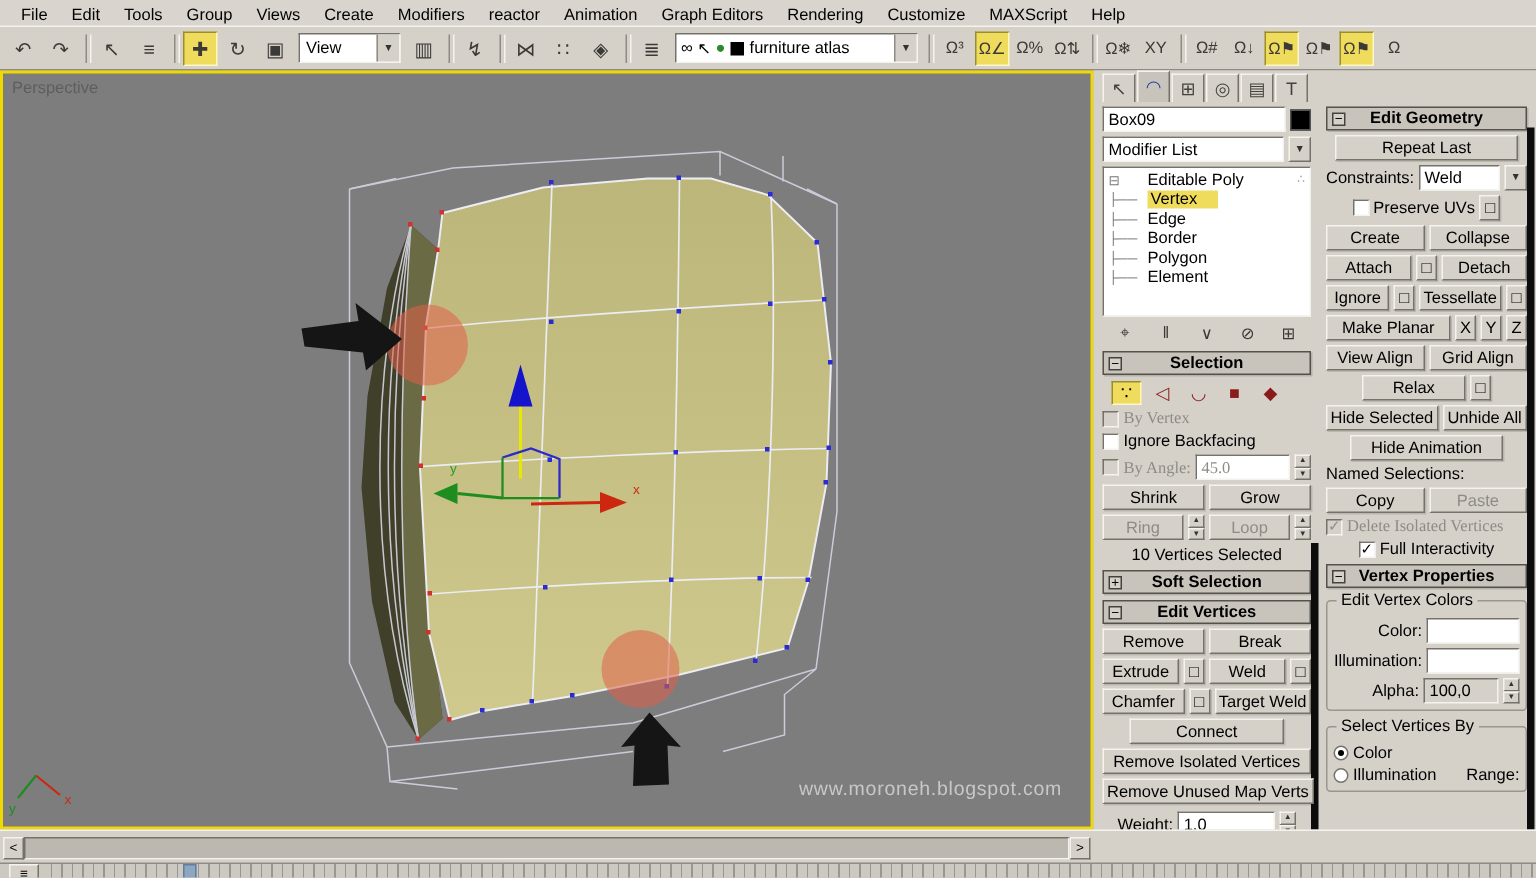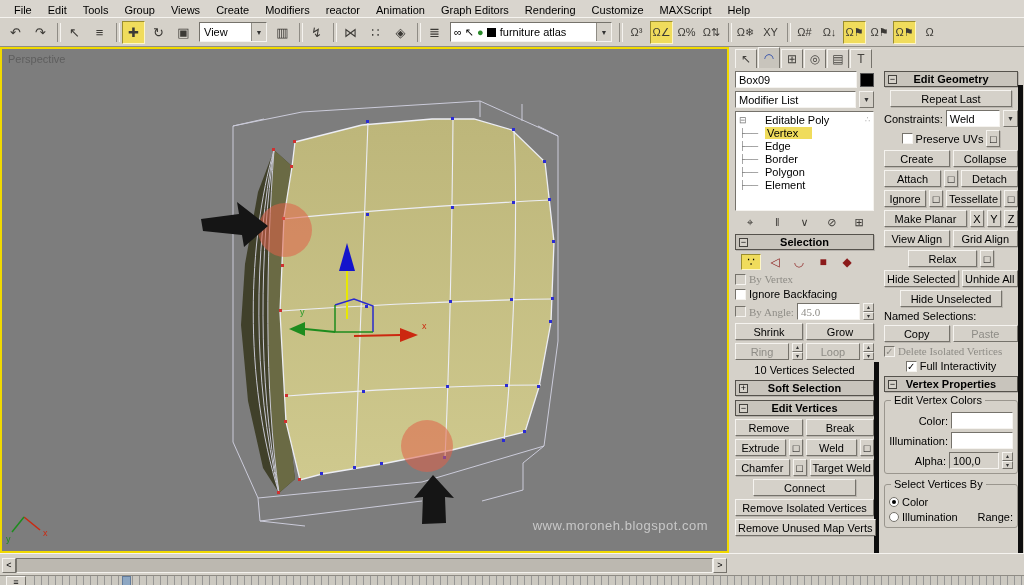--- a/index.html
+++ b/index.html
@@ -545,20 +545,30 @@
       </div>
       <div class="row" style="padding:0 18px;">
         <div class="btn grow">Connect</div>
       </div>
       <div class="row">
         <div class="btn grow">Remove Isolated Vertices</div>
       </div>
       <div class="row">
         <div class="btn grow">Remove Unused Map Verts</div>
       </div>
+      <div class="row" style="padding:2px 10px;">
+        <span>Weight:</span>
+        <div class="field grow">
+            <span>1,0</span>
+          </div>
+        <div class="spin">
+            <span>▴</span>
+            <span>▾</span>
+          </div>
+      </div>
     </div>
 
     <div class="col col2">
 
       <div class="rollout-hdr" style="margin-top:0;">
         <span class="pm">−</span>
         <span class="hdr-title">Edit Geometry</span>
       </div>
       <div class="row" style="padding:0 6px;">
         <div class="btn grow">Repeat Last</div>
@@ -602,21 +612,21 @@
       </div>
       <div class="row" style="padding:0 24px;">
         <div class="btn grow">Relax</div>
         <div class="btn sqbtn">□</div>
       </div>
       <div class="row">
         <div class="btn grow">Hide Selected</div>
         <div class="btn grow">Unhide All</div>
       </div>
       <div class="row" style="padding:0 16px;">
-        <div class="btn grow">Hide Unselected</div>
+        <div class="btn grow">Hide Animation</div>
       </div>
       <div class="row">
           <span>Named Selections:</span>
         </div>
       <div class="row">
         <div class="btn grow">Copy</div>
         <div class="btn grow dis">Paste</div>
       </div>
       <div class="row">
         <span class="chk dis checked"></span>

